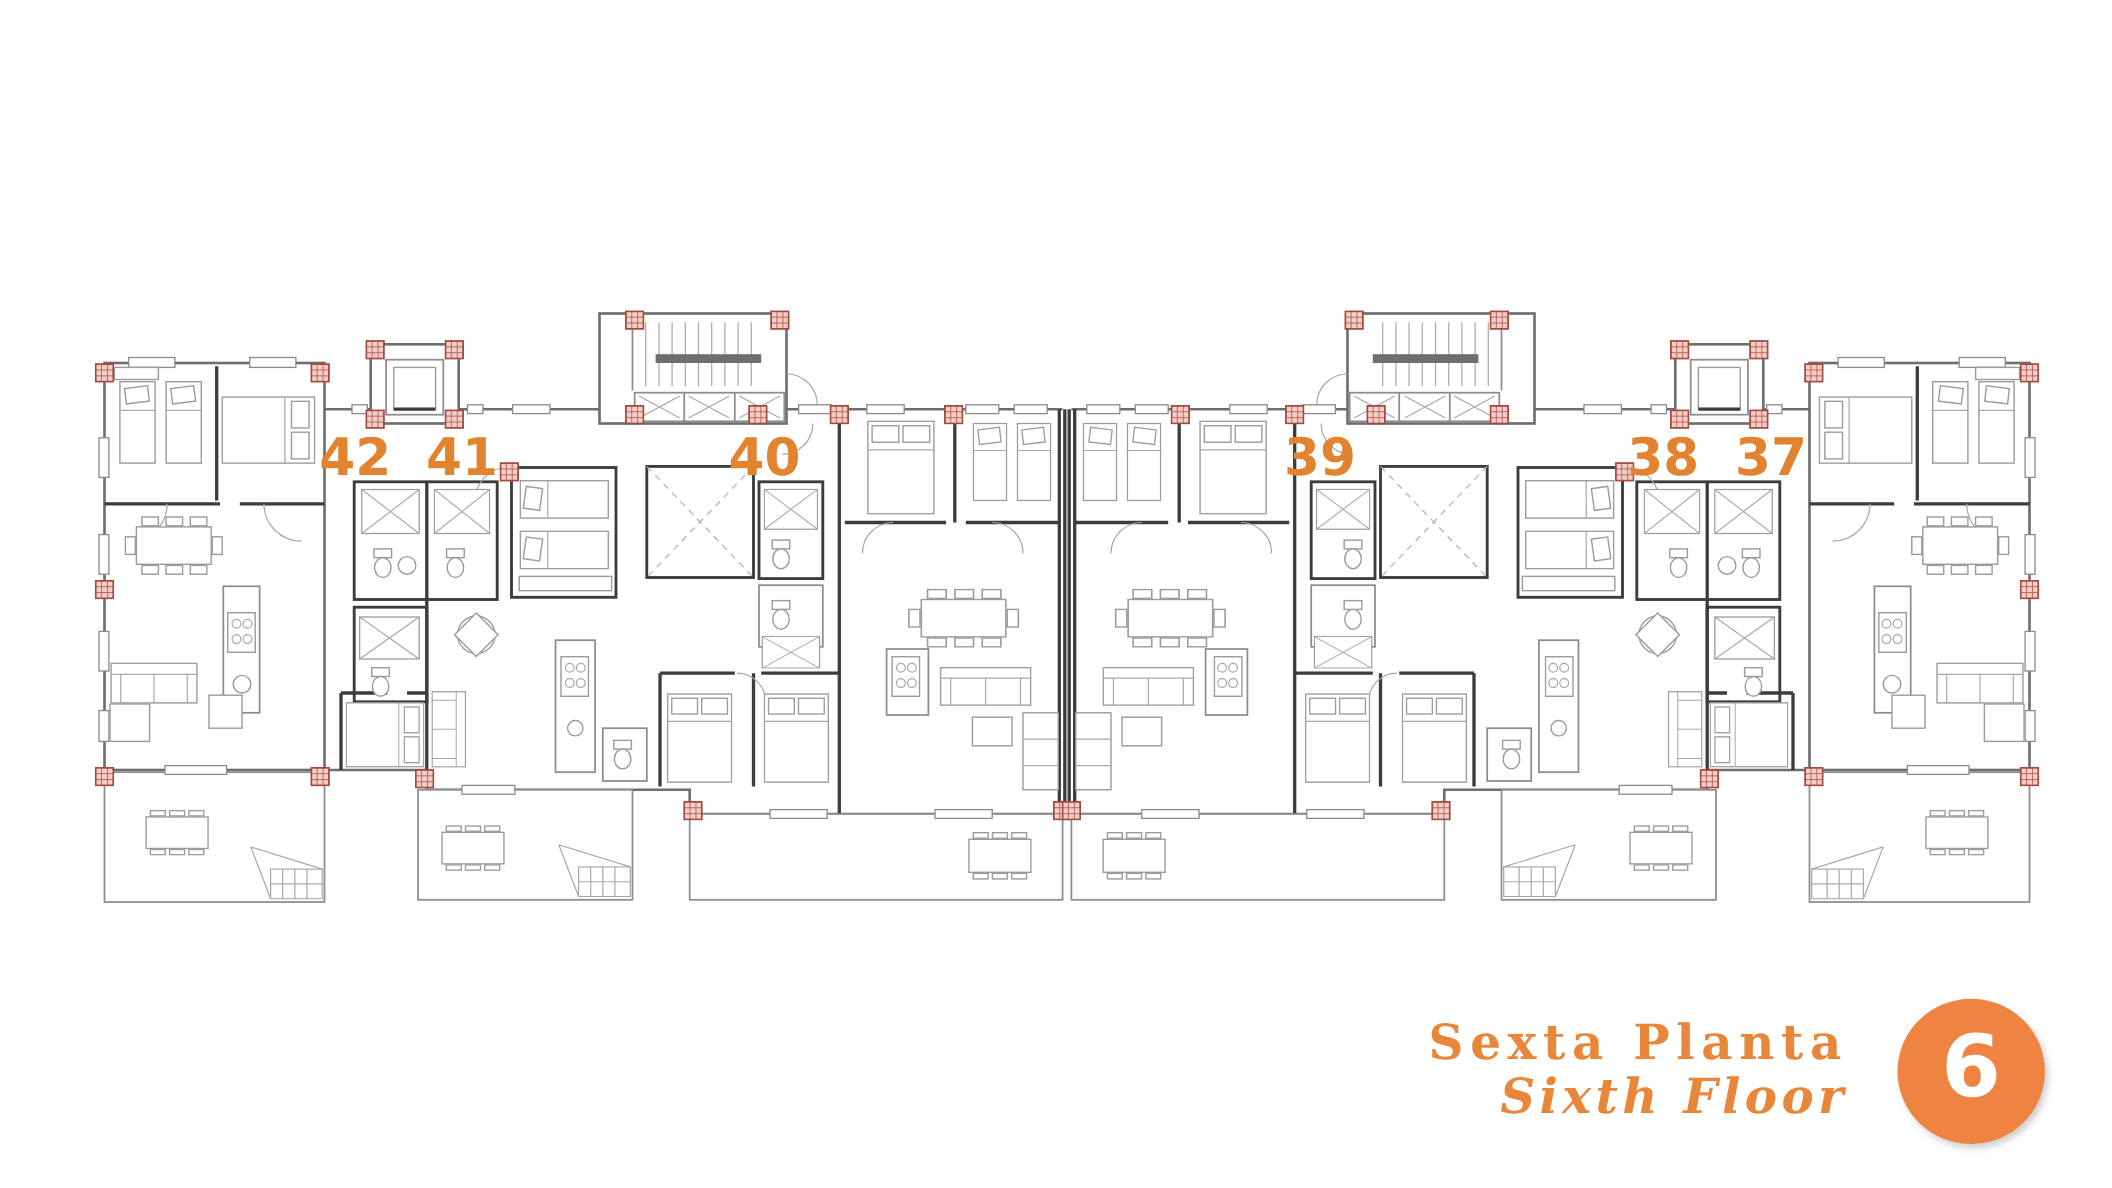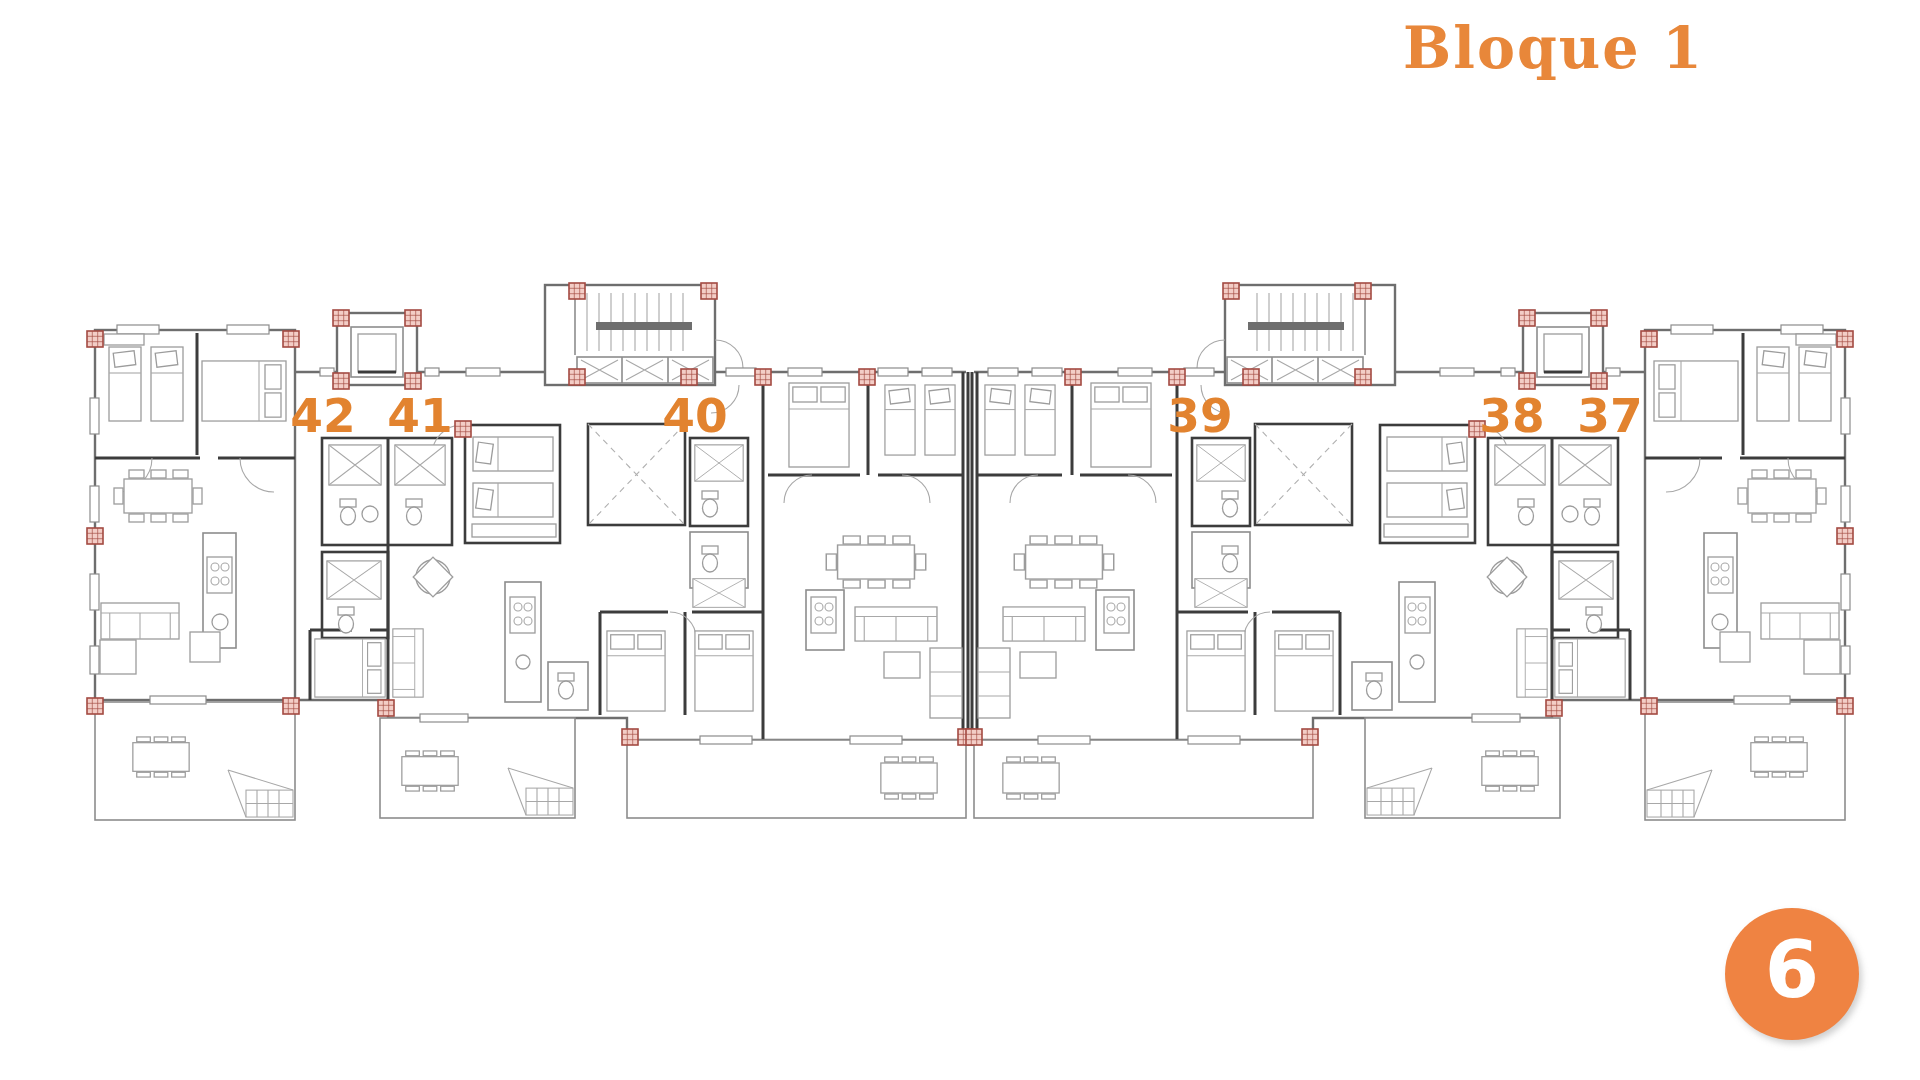--- a/index.html
+++ b/index.html
@@ -43,21 +43,20 @@
   .mkl{stroke:var(--marker-red);stroke-width:.9;fill:none;opacity:.75}
   .win{fill:#fff;stroke:#8c8c8c;stroke-width:1.2}
   .num{fill:var(--number-orange);font-family:"DejaVu Sans","Liberation Sans",sans-serif;
        font-weight:700;font-size:47px;text-anchor:middle;}
 </style>
 </head>
 <body>
 
 <div class="stage">
 
-  <div class="block-title">Bloque 1</div>
 
   <svg class="plan" width="1920" height="1080" viewBox="0 0 1920 1080">
     <defs>
       <symbol id="m" viewBox="0 0 18 18">
         <rect x="1" y="1" width="16" height="16" class="mkb"></rect>
         <path class="mkl" d="M6.3,1V17M11.7,1V17M1,6.3H17M1,11.7H17"></path>
       </symbol>
       <symbol id="sbed" viewBox="0 0 34 76" preserveAspectRatio="none">
         <rect x="1" y="1" width="32" height="74" class="f"></rect>
         <rect x="6" y="6" width="21" height="14" class="f" transform="rotate(-7 16 13)"></rect>
@@ -296,18 +295,22 @@
     <g>
       <text class="num" x="323" y="432">42</text>
       <text class="num" x="420" y="432">41</text>
       <text class="num" x="695" y="432">40</text>
       <text class="num" x="1200" y="432">39</text>
       <text class="num" x="1512" y="432">38</text>
       <text class="num" x="1610" y="432">37</text>
     </g>
   </svg>
 
+  <div class="footer-text">
+    <div class="es">Sexta Planta</div>
+    <div class="en">Sixth Floor</div>
+  </div>
 
   <div class="floor-badge">
     <span>6</span>
   </div>
 
 </div>
 
 </body></html>

